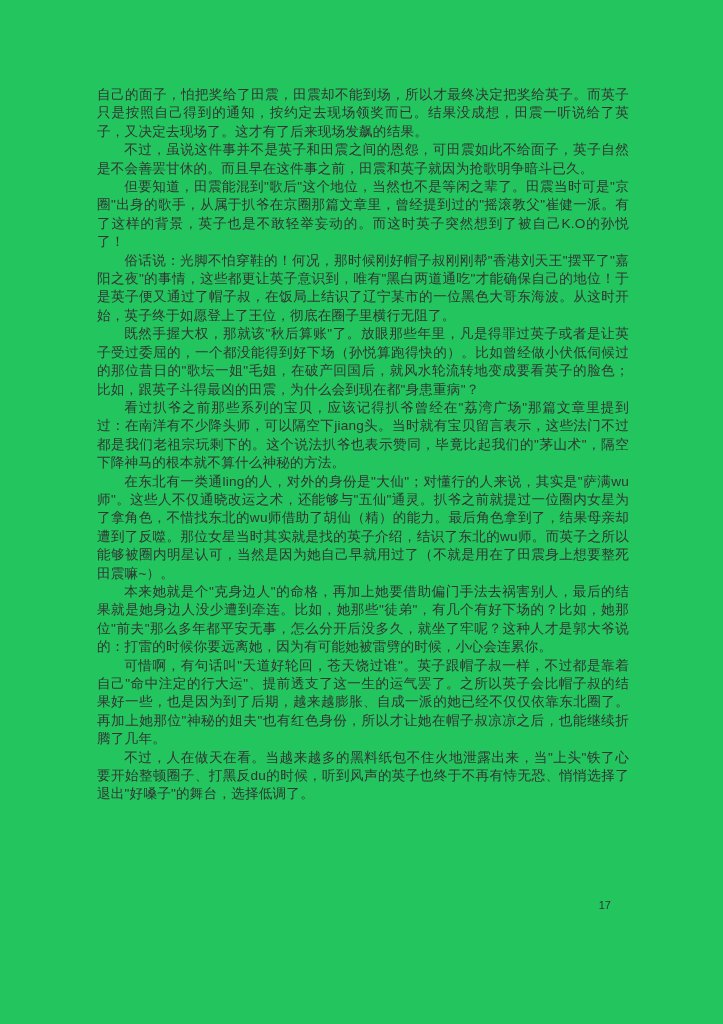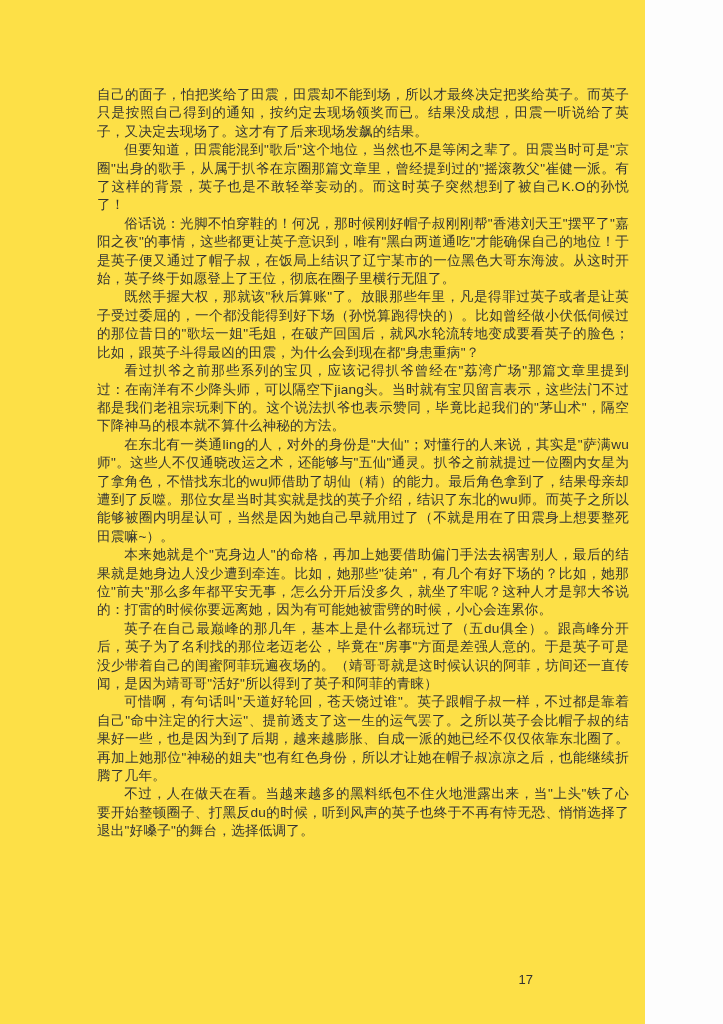--- a/index.html
+++ b/index.html
@@ -2,23 +2,23 @@
 <html><head>
 <meta charset="utf-8">
 <style>
   html, body {
     margin: 0;
     padding: 0;
     background: #fdfdfd;
   }
   .page {
     position: relative;
-    width: 645px;
+    width: 723px;
     height: 1024px;
-    background: #fde047;
+    background: #22c55e;
     overflow: hidden;
     font-family: "Liberation Sans", sans-serif;
   }
   .text-column {
     position: absolute;
     left: 97px;
     top: 86px;
     width: 532px;
     color: #343434;
     font-size: 13.6px;
@@ -29,36 +29,36 @@
   .para {
     margin: 0;
     padding: 0;
     text-indent: 2em;
   }
   .para.noindent {
     text-indent: 0;
   }
   .page-number {
     position: absolute;
-    top: 972px;
+    top: 899px;
     right: 112px;
-    font-size: 13px;
+    font-size: 11px;
     color: #333333;
   }
 </style>
 </head>
 <body>
 
 <div class="page">
   <div class="text-column">
     <p class="para noindent">自己的面子，怕把奖给了田震，田震却不能到场，所以才最终决定把奖给英子。而英子只是按照自己得到的通知，按约定去现场领奖而已。结果没成想，田震一听说给了英子，又决定去现场了。这才有了后来现场发飙的结果。</p>
+    <p class="para">不过，虽说这件事并不是英子和田震之间的恩怨，可田震如此不给面子，英子自然是不会善罢甘休的。而且早在这件事之前，田震和英子就因为抢歌明争暗斗已久。</p>
     <p class="para">但要知道，田震能混到"歌后"这个地位，当然也不是等闲之辈了。田震当时可是"京圈"出身的歌手，从属于扒爷在京圈那篇文章里，曾经提到过的"摇滚教父"崔健一派。有了这样的背景，英子也是不敢轻举妄动的。而这时英子突然想到了被自己K.O的孙悦了！</p>
     <p class="para">俗话说：光脚不怕穿鞋的！何况，那时候刚好帽子叔刚刚帮"香港刘天王"摆平了"嘉阳之夜"的事情，这些都更让英子意识到，唯有"黑白两道通吃"才能确保自己的地位！于是英子便又通过了帽子叔，在饭局上结识了辽宁某市的一位黑色大哥东海波。从这时开始，英子终于如愿登上了王位，彻底在圈子里横行无阻了。</p>
     <p class="para">既然手握大权，那就该"秋后算账"了。放眼那些年里，凡是得罪过英子或者是让英子受过委屈的，一个都没能得到好下场（孙悦算跑得快的）。比如曾经做小伏低伺候过的那位昔日的"歌坛一姐"毛姐，在破产回国后，就风水轮流转地变成要看英子的脸色；比如，跟英子斗得最凶的田震，为什么会到现在都"身患重病"？</p>
     <p class="para">看过扒爷之前那些系列的宝贝，应该记得扒爷曾经在"荔湾广场"那篇文章里提到过：在南洋有不少降头师，可以隔空下jiang头。当时就有宝贝留言表示，这些法门不过都是我们老祖宗玩剩下的。这个说法扒爷也表示赞同，毕竟比起我们的"茅山术"，隔空下降神马的根本就不算什么神秘的方法。</p>
     <p class="para">在东北有一类通ling的人，对外的身份是"大仙"；对懂行的人来说，其实是"萨满wu师"。这些人不仅通晓改运之术，还能够与"五仙"通灵。扒爷之前就提过一位圈内女星为了拿角色，不惜找东北的wu师借助了胡仙（精）的能力。最后角色拿到了，结果母亲却遭到了反噬。那位女星当时其实就是找的英子介绍，结识了东北的wu师。而英子之所以能够被圈内明星认可，当然是因为她自己早就用过了（不就是用在了田震身上想要整死田震嘛~）。</p>
     <p class="para">本来她就是个"克身边人"的命格，再加上她要借助偏门手法去祸害别人，最后的结果就是她身边人没少遭到牵连。比如，她那些"徒弟"，有几个有好下场的？比如，她那位"前夫"那么多年都平安无事，怎么分开后没多久，就坐了牢呢？这种人才是郭大爷说的：打雷的时候你要远离她，因为有可能她被雷劈的时候，小心会连累你。</p>
-    <p class="para">英子在自己最巅峰的那几年，基本上是什么都玩过了（五du俱全）。跟高峰分开后，英子为了名利找的那位老迈老公，毕竟在"房事"方面是差强人意的。于是英子可是没少带着自己的闺蜜阿菲玩遍夜场的。（靖哥哥就是这时候认识的阿菲，坊间还一直传闻，是因为靖哥哥"活好"所以得到了英子和阿菲的青睐）</p>
     <p class="para">可惜啊，有句话叫"天道好轮回，苍天饶过谁"。英子跟帽子叔一样，不过都是靠着自己"命中注定的行大运"、提前透支了这一生的运气罢了。之所以英子会比帽子叔的结果好一些，也是因为到了后期，越来越膨胀、自成一派的她已经不仅仅依靠东北圈了。再加上她那位"神秘的姐夫"也有红色身份，所以才让她在帽子叔凉凉之后，也能继续折腾了几年。</p>
     <p class="para">不过，人在做天在看。当越来越多的黑料纸包不住火地泄露出来，当"上头"铁了心要开始整顿圈子、打黑反du的时候，听到风声的英子也终于不再有恃无恐、悄悄选择了退出"好嗓子"的舞台，选择低调了。</p>
   </div>
   <div class="page-number">17</div>
 </div>
 
 </body></html>

